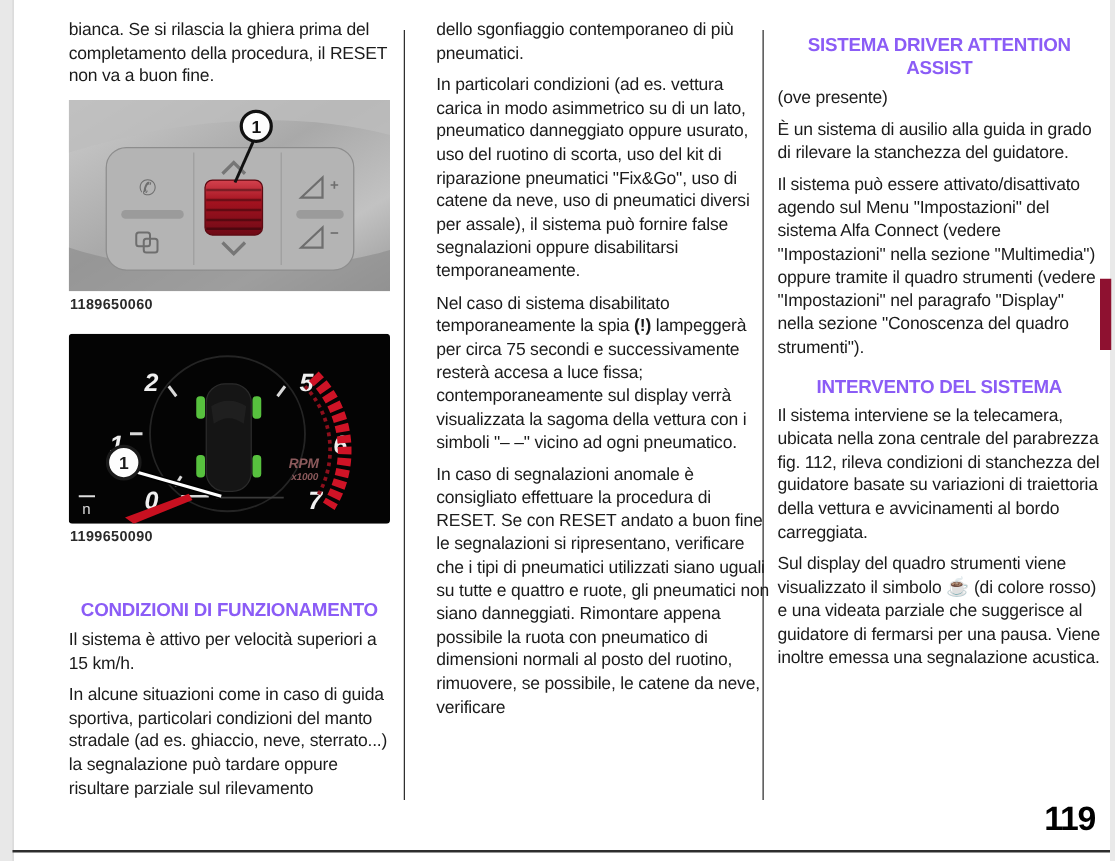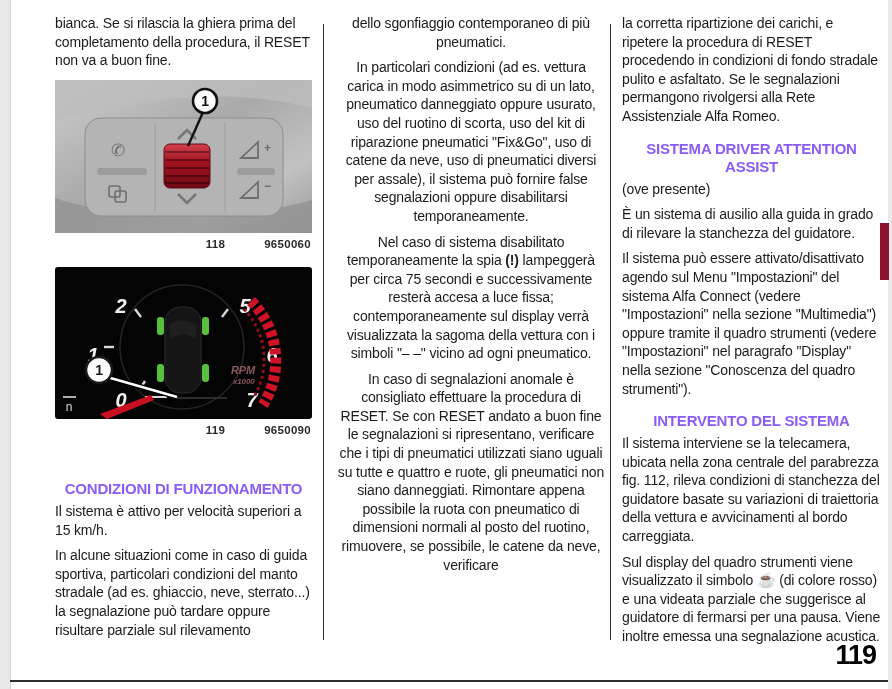--- a/index.html
+++ b/index.html
@@ -9,33 +9,33 @@
   }
   .edge-strip-left{position:absolute;left:0;top:0;width:10px;height:689px;background:#e8e8e8;border-right:1px solid #d6d6d6;}
   .edge-strip-right{position:absolute;right:0;top:0;width:4px;height:689px;background:#e9e9e9;}
   .section-tab{position:absolute;right:3px;top:223px;width:9px;height:57px;background:#8e1130;}
   .bottom-rule{position:absolute;left:10px;right:4px;top:680px;height:2px;background:#2e2e2e;}
   .page-number{position:absolute;right:16px;top:640px;font-size:27px;font-weight:bold;letter-spacing:-1px;color:#000;}
 
   .col{position:absolute;top:14px;font-size:14px;line-height:18.6px;letter-spacing:-0.15px;}
   .col p{margin:0 0 7px 0;}
   #col1{left:55px;width:257px;}
-  #col2{left:337px;width:268px;text-align:center;}
+  #col2{left:349px;width:268px;}
   #col3{left:622px;width:259px;}
   .divider{position:absolute;top:24px;width:1px;height:616px;background:#2f2f2f;}
   #divider1{left:323px;}
   #divider2{left:610px;}
 
   h3.red{color:#8b5cf6;font-size:15px;line-height:18px;margin:14px 0 4px 0;letter-spacing:-0.2px;text-align:center;}
   #col1 h3.red{margin-top:40px;}
   .subnote{margin:0 0 4px 0;}
 
   .figure{margin-top:10px;}
   .figure svg{display:block;}
-  .fig-caption{display:flex;justify-content:flex-end;font-size:11.5px;font-weight:bold;color:#2a2a2a;margin:2px 1px 14px 1px;letter-spacing:0.3px;gap:39px;}
+  .fig-caption{display:flex;justify-content:flex-start;font-size:11.5px;font-weight:bold;color:#2a2a2a;margin:2px 1px 14px 1px;letter-spacing:0.3px;}
   .fig2-wrap{margin-top:12px;}
 
   .inline-icon{font-weight:bold;white-space:nowrap;}
   .coffee{font-size:15px;color:#111;}
 </style>
 </head>
 <body>
 
 <div class="edge-strip-left"></div>
 <div class="edge-strip-right"></div>
@@ -185,21 +185,20 @@
 </div>
 
 <div class="col" id="col2">
   <p>dello sgonfiaggio contemporaneo di più pneumatici.</p>
   <p>In particolari condizioni (ad es. vettura carica in modo asimmetrico su di un lato, pneumatico danneggiato oppure usurato, uso del ruotino di scorta, uso del kit di riparazione pneumatici "Fix&amp;Go", uso di catene da neve, uso di pneumatici diversi per assale), il sistema può fornire false segnalazioni oppure disabilitarsi temporaneamente.</p>
   <p><span>Nel caso di sistema disabilitato temporaneamente la spia </span><span class="inline-icon">(!)</span><span> lampeggerà per circa 75 secondi e successivamente resterà accesa a luce fissa; contemporaneamente sul display verrà visualizzata la sagoma della vettura con i simboli "– –" vicino ad ogni pneumatico.</span></p>
   <p>In caso di segnalazioni anomale è consigliato effettuare la procedura di RESET. Se con RESET andato a buon fine le segnalazioni si ripresentano, verificare che i tipi di pneumatici utilizzati siano uguali su tutte e quattro e ruote, gli pneumatici non siano danneggiati. Rimontare appena possibile la ruota con pneumatico di dimensioni normali al posto del ruotino, rimuovere, se possibile, le catene da neve, verificare</p>
 </div>
 
 <div class="col" id="col3">
-  <p>la corretta ripartizione dei carichi, e ripetere la procedura di RESET procedendo in condizioni di fondo stradale pulito e asfaltato. Se le segnalazioni permangono rivolgersi alla Rete Assistenziale Alfa Romeo.</p>
   <h3 class="red">SISTEMA DRIVER ATTENTION ASSIST</h3>
   <p class="subnote">(ove presente)</p>
   <p>È un sistema di ausilio alla guida in grado di rilevare la stanchezza del guidatore.</p>
   <p>Il sistema può essere attivato/disattivato agendo sul Menu "Impostazioni" del sistema Alfa Connect (vedere "Impostazioni" nella sezione "Multimedia") oppure tramite il quadro strumenti (vedere "Impostazioni" nel paragrafo "Display" nella sezione "Conoscenza del quadro strumenti").</p>
   <h3 class="red">INTERVENTO DEL SISTEMA</h3>
   <p>Il sistema interviene se la telecamera, ubicata nella zona centrale del parabrezza fig. 112, rileva condizioni di stanchezza del guidatore basate su variazioni di traiettoria della vettura e avvicinamenti al bordo carreggiata.</p>
   <p><span>Sul display del quadro strumenti viene visualizzato il simbolo </span><span class="coffee">☕</span><span> (di colore rosso) e una videata parziale che suggerisce al guidatore di fermarsi per una pausa. Viene inoltre emessa una segnalazione acustica.</span></p>
 </div>
 
 <div class="bottom-rule"></div>

